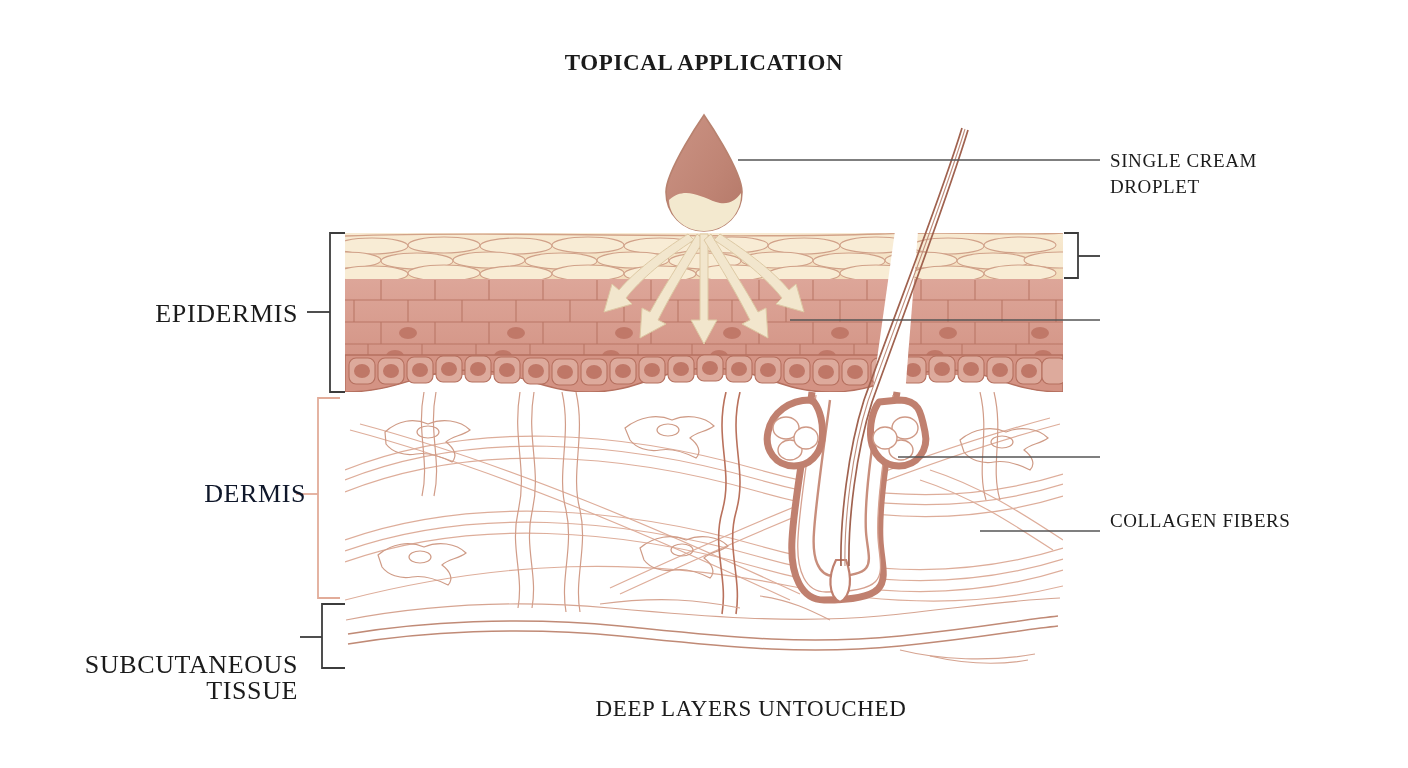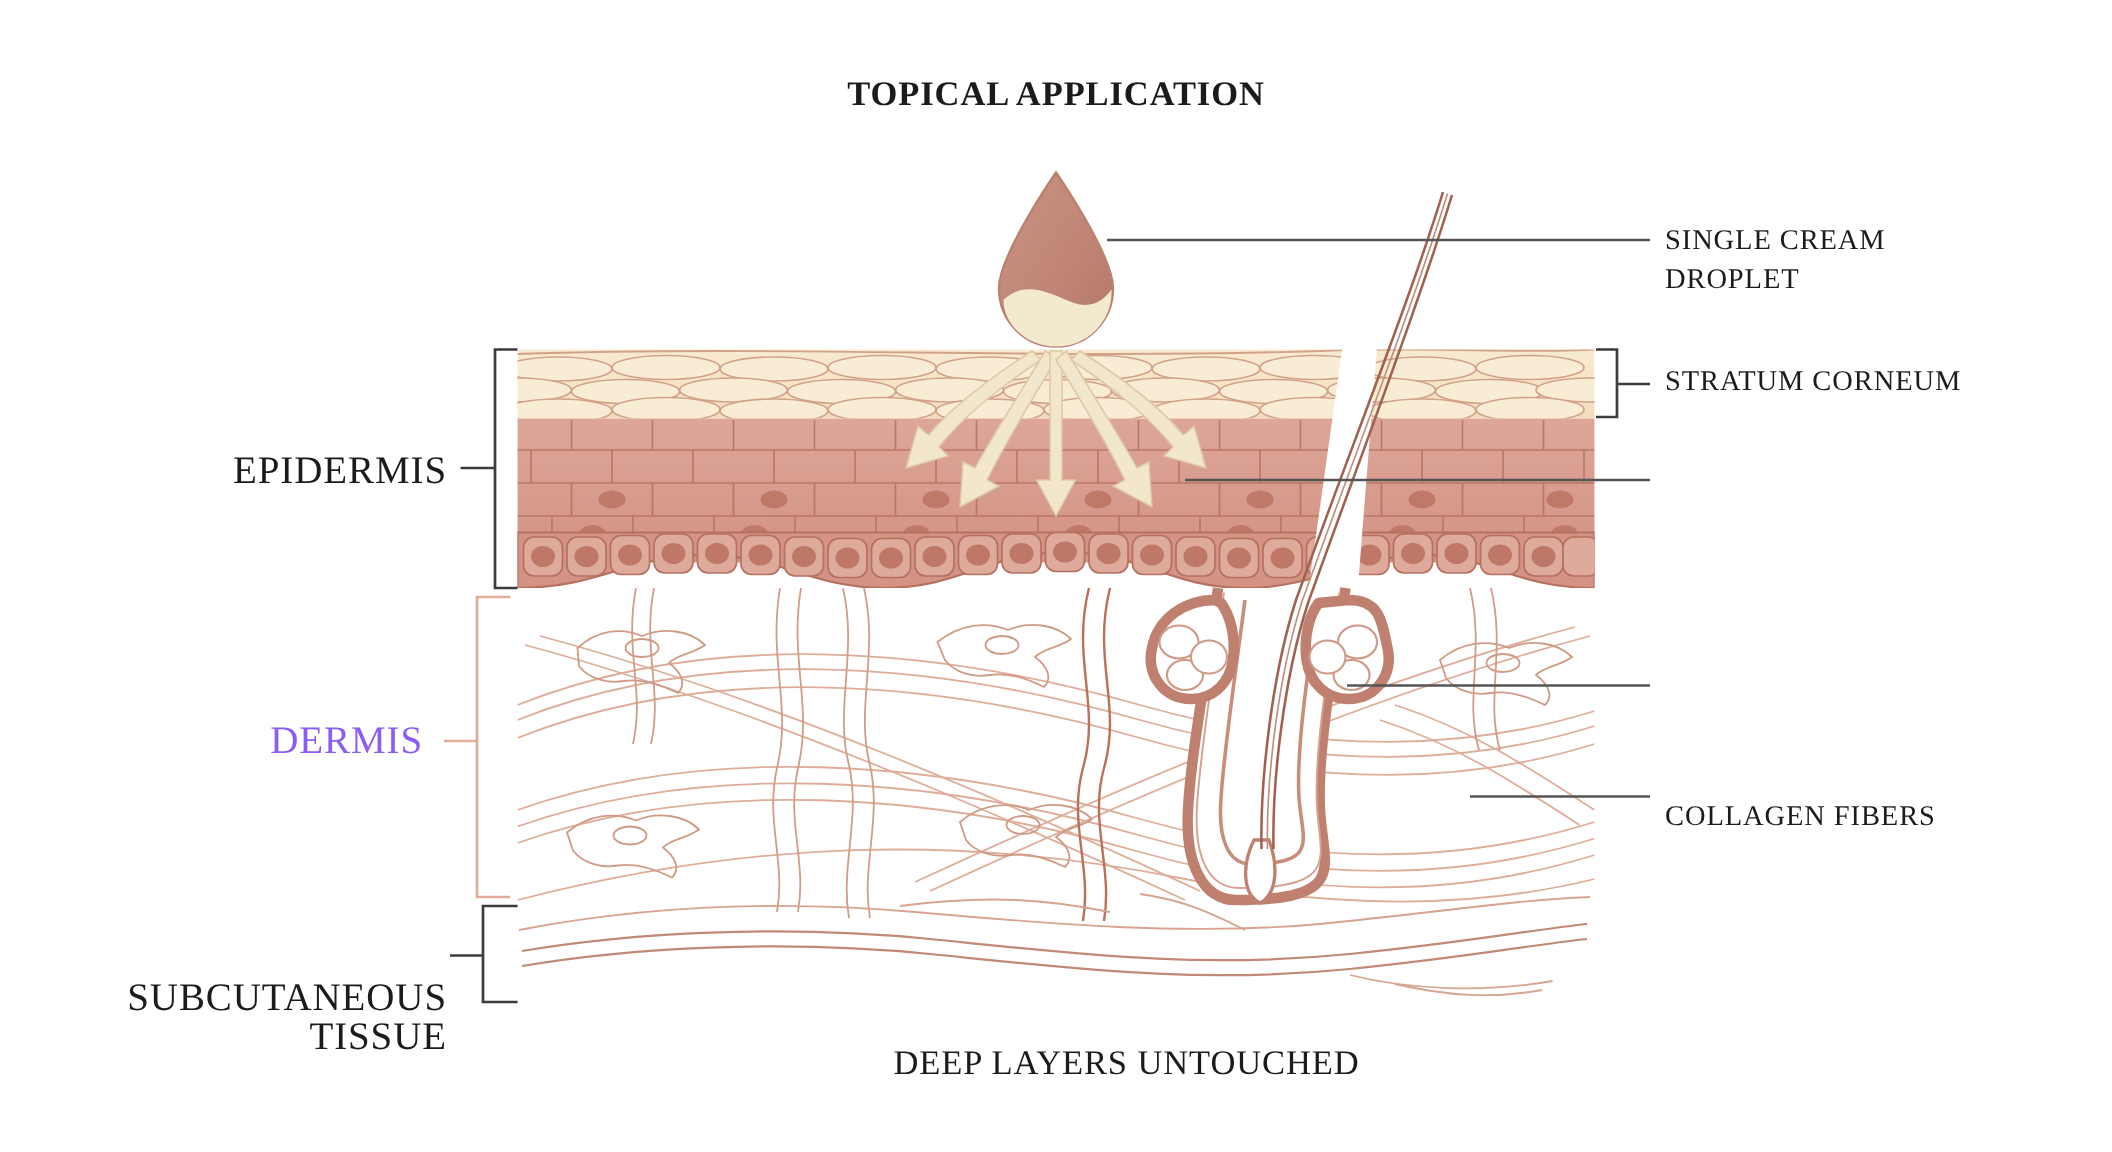--- a/index.html
+++ b/index.html
@@ -10,23 +10,23 @@
   .lbl{position:absolute;font-family:"Liberation Serif","DejaVu Serif",serif;
        color:#1b1b1b;letter-spacing:.6px;white-space:pre-line;}
   #title{left:0;top:50px;width:1408px;text-align:center;font-size:23px;font-weight:bold;}
   #caption{left:0;top:696px;width:1408px;text-align:center;font-size:23px;padding-left:47px;}
   .rlbl{font-size:19px;line-height:26px;text-align:left;font-family:Liberation Serif, serif;}
   .llbl{font-size:26px;line-height:26px;text-align:right;}
   #lbl-droplet{left:1110px;top:148px;}
   #lbl-sc{left:1110px;top:242px;}
   #lbl-hydration{left:1110px;top:308px;}
   #lbl-sebum{left:1110px;top:446px;}
-  #lbl-collagen{left:1110px;top:532px;}
+  #lbl-collagen{left:1110px;top:508px;}
   #lbl-epidermis{left:60px;top:301px;width:238px;}
-  #lbl-dermis{left:44px;top:481px;width:238px;color:#8b5cf6;}
+  #lbl-dermis{left:68px;top:481px;width:238px;color:#0f172a;}
   #lbl-subcut{left:30px;top:652px;width:268px;}
 </style>
 </head>
 <body>
 
 <div id="stage">
 
   <svg id="art" viewBox="0 0 1408 768">
     <defs>
       <clipPath id="clipSC">
@@ -421,21 +421,20 @@
       <line x1="898" y1="457" x2="1100" y2="457"></line>
       <line x1="980" y1="531" x2="1100" y2="531"></line>
     </g>
   </svg>
 
   <div class="lbl" id="title">TOPICAL APPLICATION</div>
   <div class="lbl" id="caption">DEEP LAYERS UNTOUCHED</div>
 
   <div class="lbl rlbl" id="lbl-droplet">SINGLE CREAM
 DROPLET</div>
-  <div class="lbl rlbl" id="lbl-sc">STRATUM CORNEUM</div>
   <div class="lbl rlbl" id="lbl-collagen">COLLAGEN FIBERS</div>
 
   <div class="lbl llbl" id="lbl-epidermis">EPIDERMIS</div>
   <div class="lbl llbl" id="lbl-dermis">DERMIS</div>
   <div class="lbl llbl" id="lbl-subcut">SUBCUTANEOUS
 TISSUE</div>
 
 </div>
 
 </body></html>

